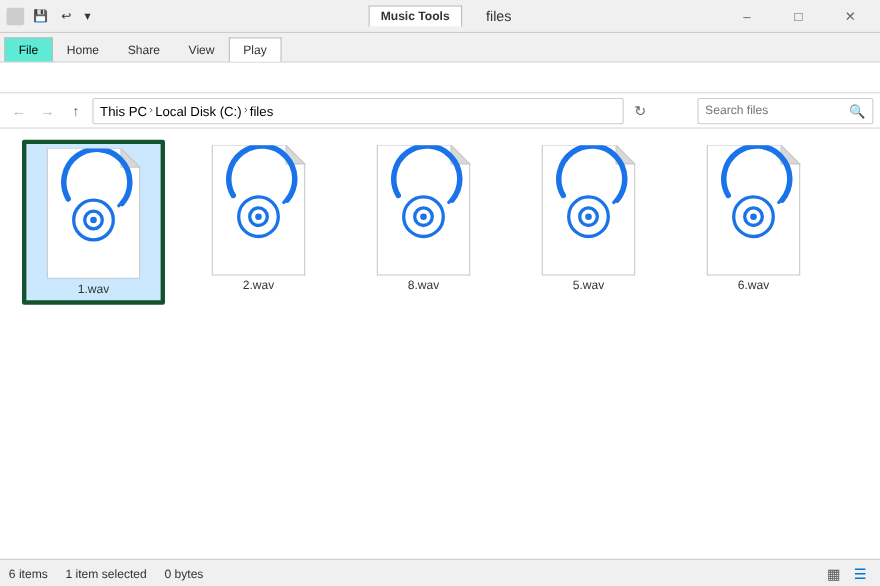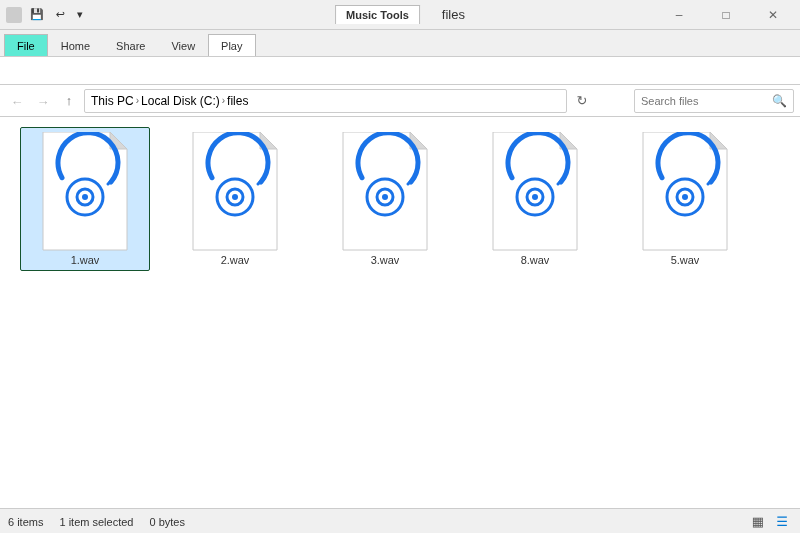--- a/index.html
+++ b/index.html
@@ -182,21 +182,21 @@
       width: 130px;
       display: flex;
       flex-direction: column;
       align-items: center;
       cursor: pointer;
       padding: 4px;
       border-radius: 2px;
     }
     .file-item.selected {
       background: #cce8ff;
-      border: 1px solid #14532d;
+      border: 4px solid #14532d;
     }
     .file-item:not(.selected) {
       border: 1px solid transparent;
     }
 
     .file-label {
       font-size: 11px;
       color: #333;
       text-align: center;
       margin-top: 2px;
@@ -315,45 +315,45 @@
       <div class="file-item">
         <svg width="100" height="120" viewBox="0 0 100 120">
           <polygon points="8,0 75,0 92,17 92,118 8,118" fill="#fff" stroke="#c8c8c8" stroke-width="1"></polygon>
           <polygon points="75,0 75,17 92,17" fill="#d8d8d8" stroke="#c8c8c8" stroke-width="1"></polygon>
           <path d="M 75.98076211353316 50 A 30 30 0 1 0 27.01866670643066 45.71637170940382" fill="none" stroke="#1a73e8" stroke-width="5" stroke-linecap="round"></path>
           <circle cx="50" cy="65" r="18" fill="none" stroke="#1a73e8" stroke-width="3"></circle>
           <circle cx="50" cy="65" r="8" fill="none" stroke="#1a73e8" stroke-width="3"></circle>
           <circle cx="50" cy="65" r="3" fill="#1a73e8"></circle>
           <line x1="72.98076211353316" y1="52" x2="79.98076211353316" y2="45" stroke="#1a73e8" stroke-width="3" stroke-linecap="round"></line>
         </svg>
-        <div class="file-label">3.wav</div>
+        <div class="file-label">8.wav</div>
       </div>
       <div class="file-item">
         <svg width="100" height="120" viewBox="0 0 100 120">
           <polygon points="8,0 75,0 92,17 92,118 8,118" fill="#fff" stroke="#c8c8c8" stroke-width="1"></polygon>
           <polygon points="75,0 75,17 92,17" fill="#d8d8d8" stroke="#c8c8c8" stroke-width="1"></polygon>
           <path d="M 75.98076211353316 50 A 30 30 0 1 0 27.01866670643066 45.71637170940382" fill="none" stroke="#1a73e8" stroke-width="5" stroke-linecap="round"></path>
           <circle cx="50" cy="65" r="18" fill="none" stroke="#1a73e8" stroke-width="3"></circle>
           <circle cx="50" cy="65" r="8" fill="none" stroke="#1a73e8" stroke-width="3"></circle>
           <circle cx="50" cy="65" r="3" fill="#1a73e8"></circle>
           <line x1="72.98076211353316" y1="52" x2="79.98076211353316" y2="45" stroke="#1a73e8" stroke-width="3" stroke-linecap="round"></line>
         </svg>
-        <div class="file-label">8.wav</div>
+        <div class="file-label">5.wav</div>
       </div>
       <div class="file-item">
         <svg width="100" height="120" viewBox="0 0 100 120">
           <polygon points="8,0 75,0 92,17 92,118 8,118" fill="#fff" stroke="#c8c8c8" stroke-width="1"></polygon>
           <polygon points="75,0 75,17 92,17" fill="#d8d8d8" stroke="#c8c8c8" stroke-width="1"></polygon>
           <path d="M 75.98076211353316 50 A 30 30 0 1 0 27.01866670643066 45.71637170940382" fill="none" stroke="#1a73e8" stroke-width="5" stroke-linecap="round"></path>
           <circle cx="50" cy="65" r="18" fill="none" stroke="#1a73e8" stroke-width="3"></circle>
           <circle cx="50" cy="65" r="8" fill="none" stroke="#1a73e8" stroke-width="3"></circle>
           <circle cx="50" cy="65" r="3" fill="#1a73e8"></circle>
           <line x1="72.98076211353316" y1="52" x2="79.98076211353316" y2="45" stroke="#1a73e8" stroke-width="3" stroke-linecap="round"></line>
         </svg>
-        <div class="file-label">5.wav</div>
+        <div class="file-label">6.wav</div>
       </div>
     </div>
 </div>
 
 <div class="status-bar">
   <span>6 items</span>
   <span>1 item selected</span>
   <span>0 bytes</span>
   <div class="status-bar-right">
     <div class="view-btn">▦</div>

